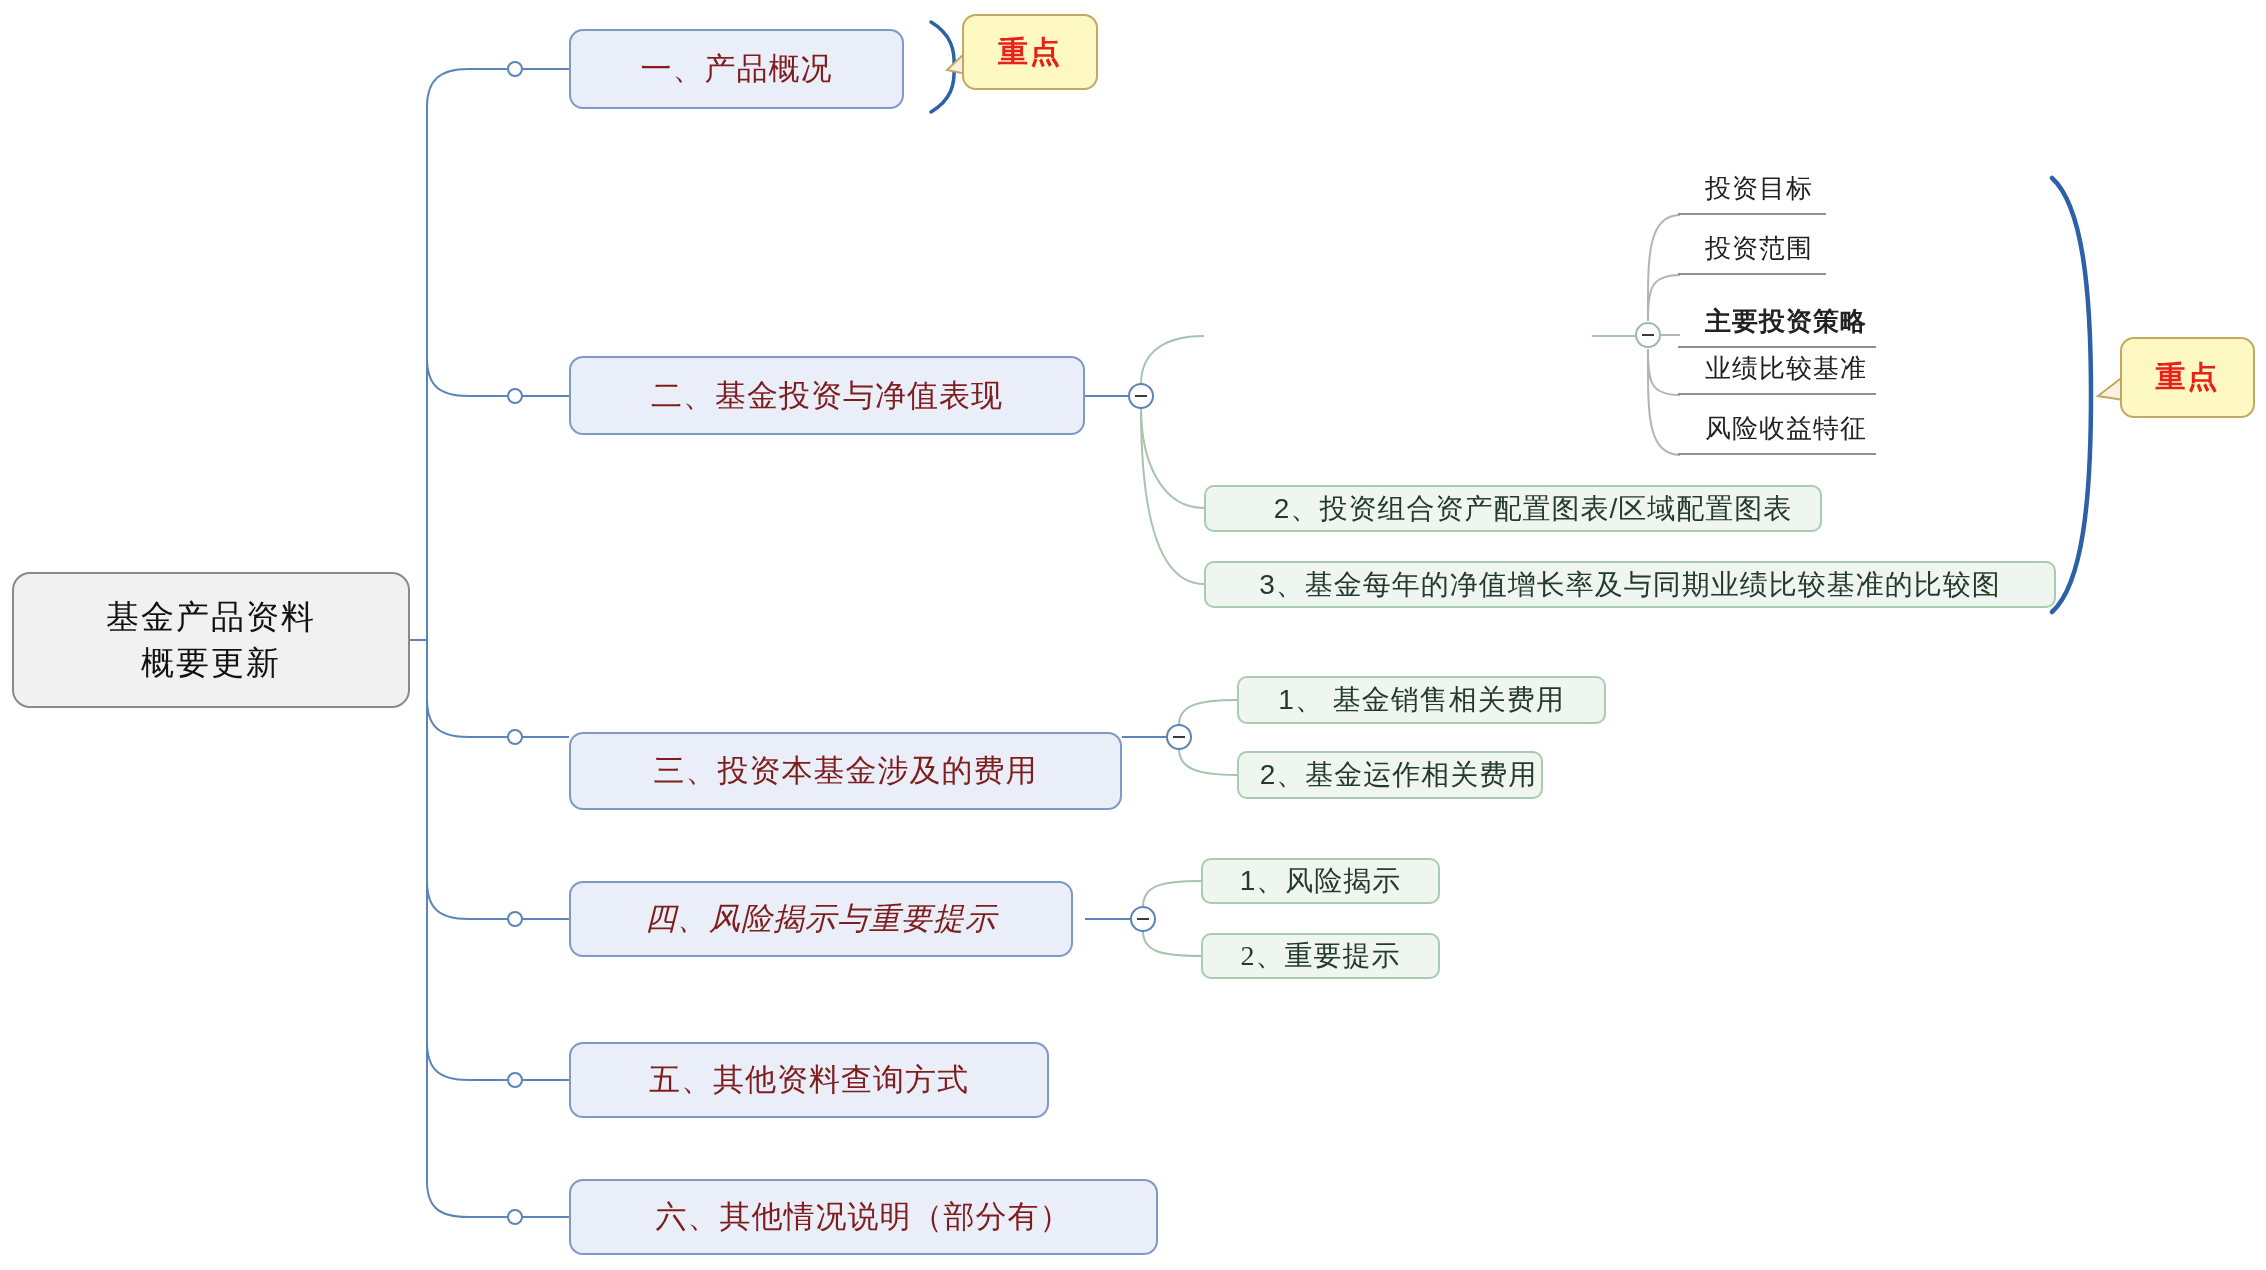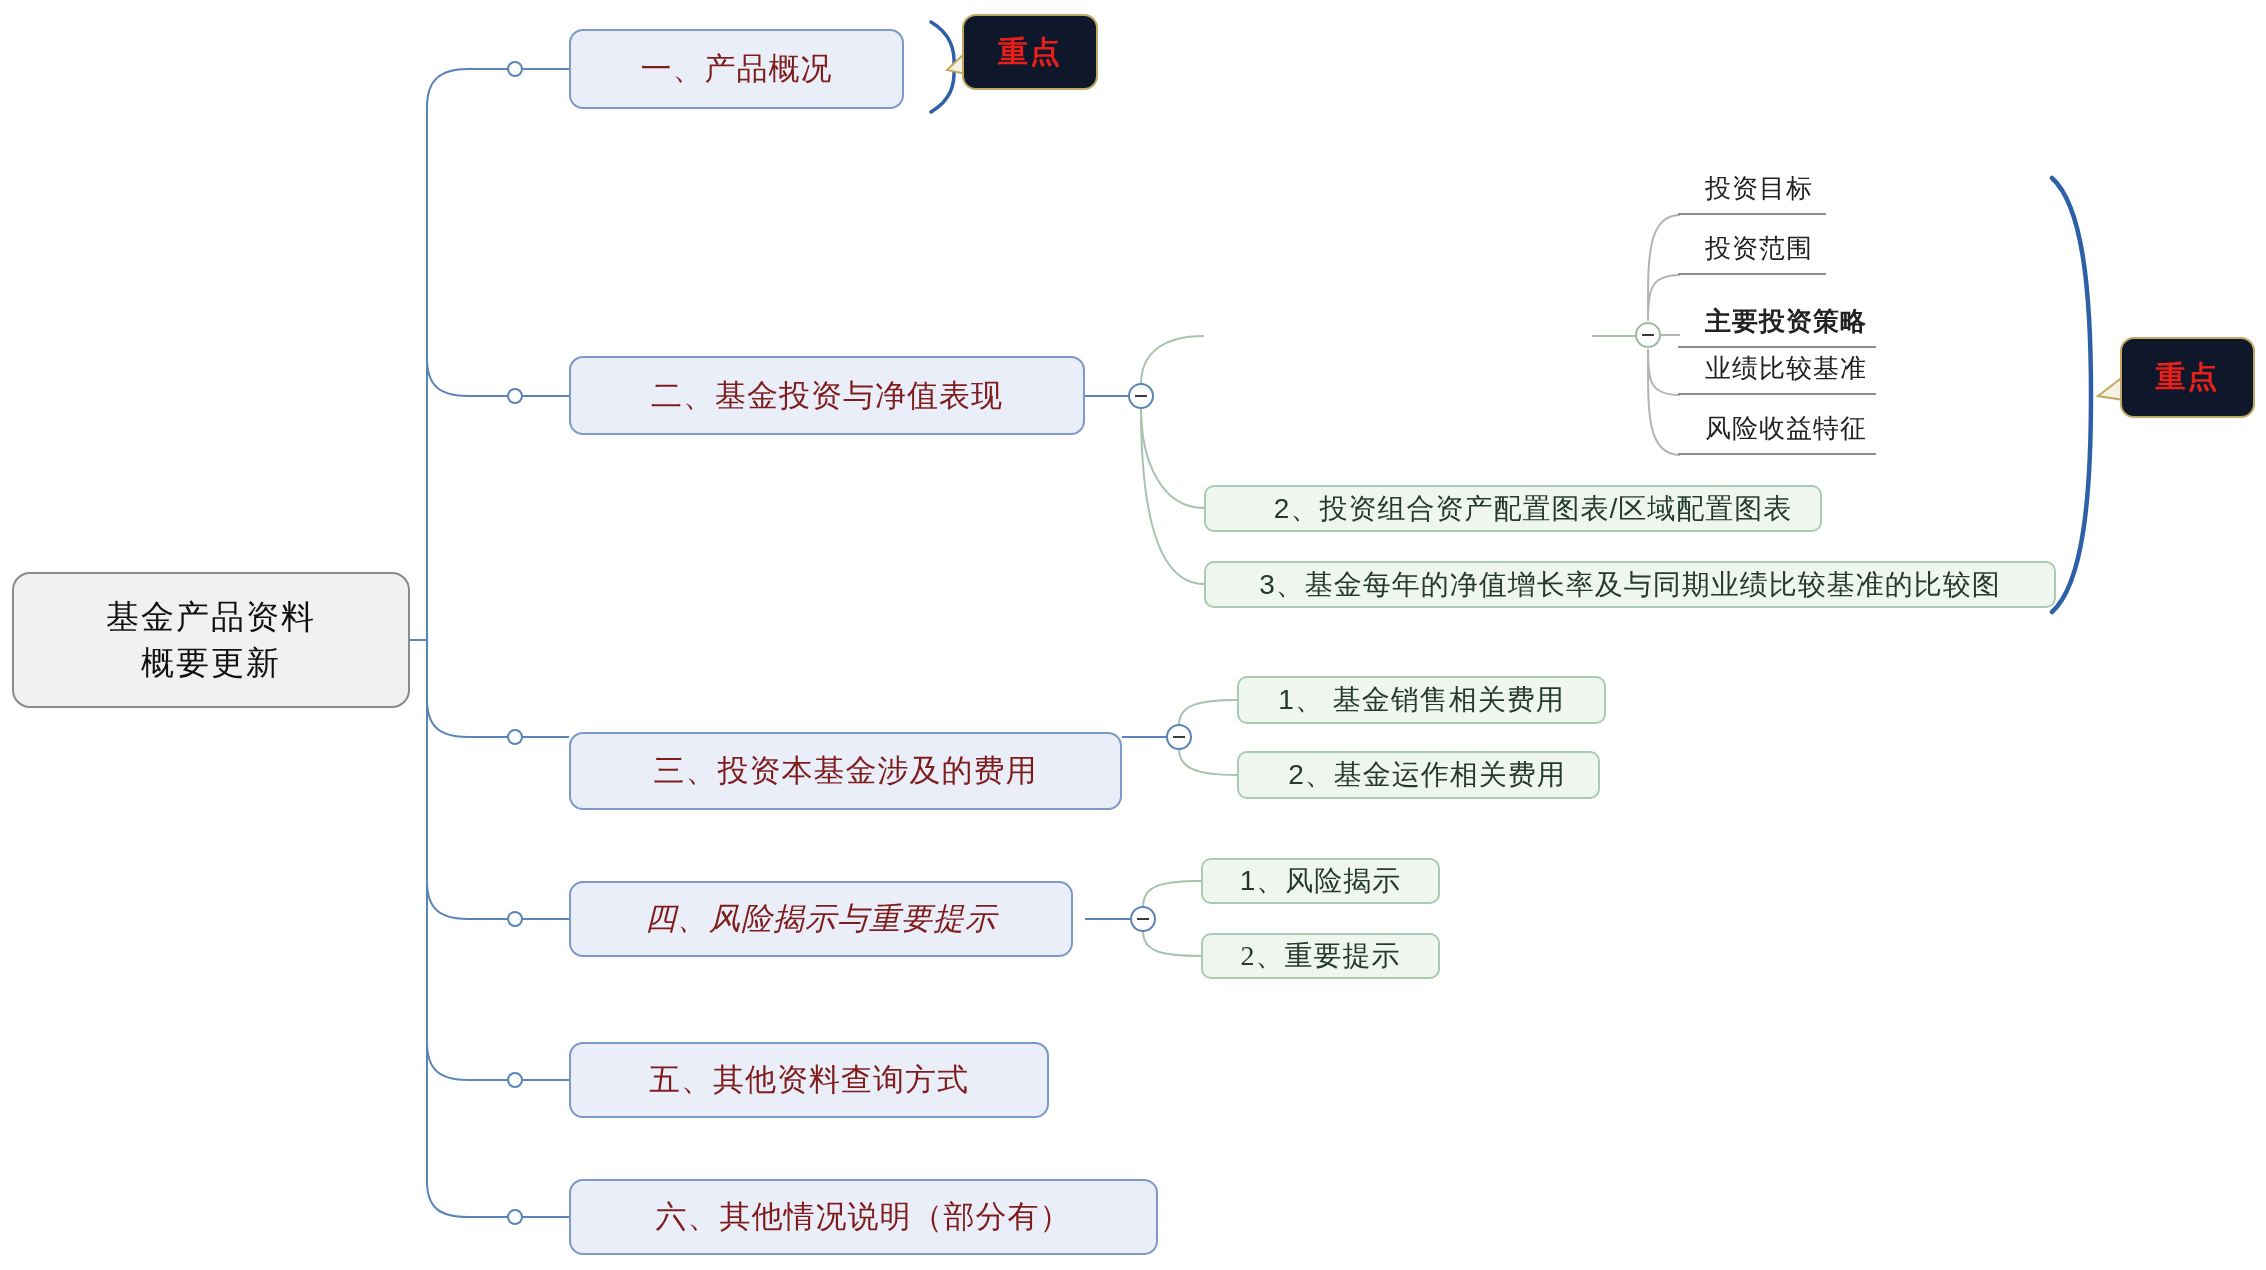--- a/index.html
+++ b/index.html
@@ -9,21 +9,21 @@
   svg.wires{position:absolute;left:0;top:0;z-index:1;}
   .node{position:absolute;box-sizing:border-box;display:flex;align-items:center;
         justify-content:center;z-index:2;text-align:center;white-space:nowrap;}
   .blue{background:#e9eef9;border:2px solid #7d99c7;border-radius:14px;
         font-size:31px;color:#7f1d1d;letter-spacing:1px;}
   .green{background:#eef6ef;border:2px solid #a9cbb0;border-radius:10px;
         font-size:28px;color:#263a2c;letter-spacing:1px;}
   .root{background:#f1f1f1;border:2px solid #8a8a8a;border-radius:18px;
         font-size:33px;color:#111;flex-direction:column;line-height:1.4;
         letter-spacing:2px;}
-  .callout{background:#0f172a;border:2px solid #c3a861;border-radius:14px;
+  .callout{background:#fef9c3;border:2px solid #c3a861;border-radius:14px;
         font-size:30px;font-weight:bold;color:#e7211a;letter-spacing:2px;text-align:center;}
   .lv3{position:absolute;box-sizing:border-box;z-index:2;
        border-bottom:2px solid #8f8f8f;font-size:26px;color:#222;
        display:flex;align-items:flex-end;padding:0 0 7px 27px;
        letter-spacing:1px;white-space:nowrap;}
   .minus{position:absolute;box-sizing:border-box;width:26px;height:26px;
        border-radius:50%;background:#ffffff;display:flex;align-items:center;
        justify-content:center;z-index:3;}
   .minus.b{border:2px solid #5b84b8;}
   .minus.g{border:2px solid #9bbba4;}
@@ -121,21 +121,21 @@
   <div class="lv3" style="left:1678px;top:349px;width:198px;height:46px;">
     <span>业绩比较基准</span>
   </div>
   <div class="lv3" style="left:1678px;top:409px;width:198px;height:46px;">
     <span>风险收益特征</span>
   </div>
 
   <div class="node green" style="left:1237px;top:676px;width:369px;height:48px;">
     <span>1、 基金销售相关费用</span>
   </div>
-  <div class="node green" style="left:1237px;top:751px;width:363px;height:48px;padding-left:17px;">
+  <div class="node green" style="left:1237px;top:751px;width:306px;height:48px;padding-left:17px;">
     <span>2、基金运作相关费用</span>
   </div>
 
   <div class="node green" style="left:1201px;top:858px;width:239px;height:46px;">
     <span>1、风险揭示</span>
   </div>
   <div class="node green" style="left:1201px;top:933px;width:239px;height:46px;font-family:Liberation Serif, serif;">
     <span>2、重要提示</span>
   </div>
 

